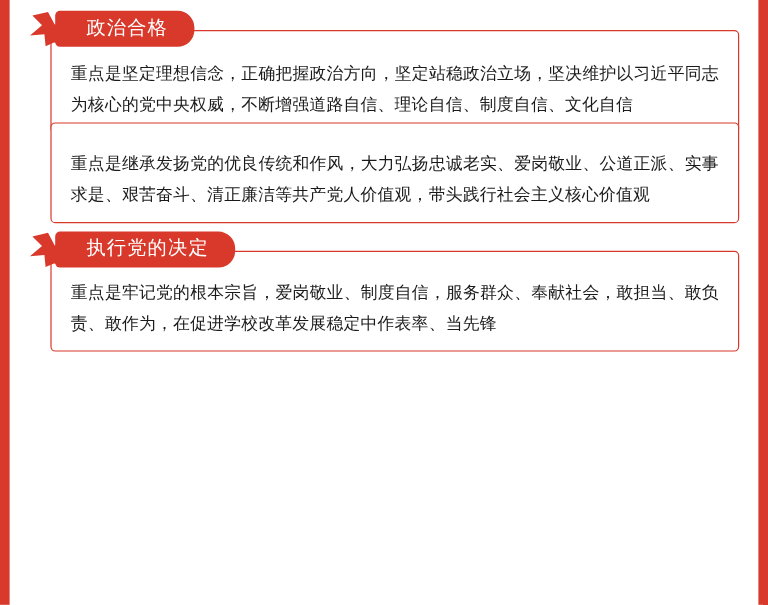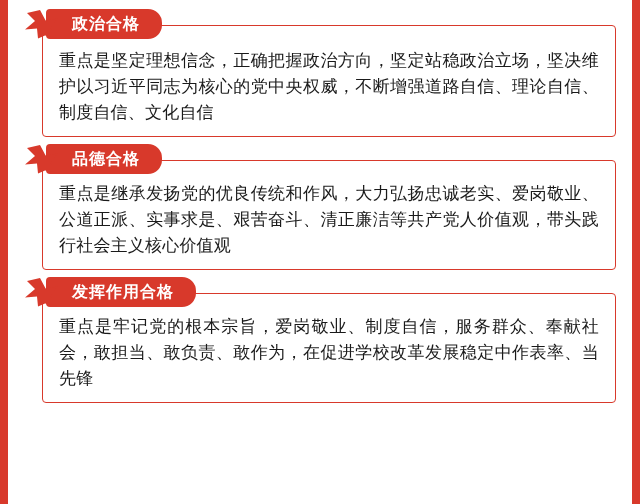--- a/index.html
+++ b/index.html
@@ -69,40 +69,40 @@
     border-radius: 4px 14px 14px 4px;
     display: flex;
     align-items: center;
     padding: 0 22px 0 26px;
     box-sizing: border-box;
     z-index: 3;
   }
   .title-text {
     color: #ffffff;
     font-size: 16px;
-    font-weight: bold;
+    font-weight: normal;
     letter-spacing: 1px;
     white-space: nowrap;
     line-height: 1;
   }
   .body-box {
     position: relative;
     margin-top: -15px;
     margin-left: 24px;
     margin-right: 6px;
     border: 1px solid #d8392b;
     border-radius: 4px;
     background: #ffffff;
     padding: 20px 16px 10px 16px;
     box-sizing: border-box;
     z-index: 1;
   }
   .body-text {
     color: #1a1a1a;
-    font-size: 17px;
+    font-size: 14px;
     line-height: 26px;
     text-align: justify;
     letter-spacing: 0.2px;
   }
   .s1 .body-box { padding-top: 22px; }
 </style>
 </head>
 <body>
 
 <div class="page">
@@ -122,43 +122,33 @@
     </div>
     <div class="body-box">
       <div class="body-text">重点是坚定理想信念，正确把握政治方向，坚定站稳政治立场，坚决维护以习近平同志为核心的党中央权威，不断增强道路自信、理论自信、制度自信、文化自信</div>
     </div>
   </div>
 
   <div class="section s2">
   </div>
 
   <div class="section s3">
-    <div class="header-row">
-      <div class="star">
-        <svg width="42" height="30" viewBox="0 0 42 30">
-          <polygon points="21,1 26.6,11.5 38.5,9.5 31.5,19 38,28.5 26,26.5 19,29.5 18,19.5 6,20.5 16,12 8,4" fill="#d8392b"></polygon>
-        </svg>
-      </div>
-      <div class="title-pill">
-        <span class="title-text">品德合格</span>
-      </div>
-    </div>
     <div class="body-box">
       <div class="body-text">重点是继承发扬党的优良传统和作风，大力弘扬忠诚老实、爱岗敬业、公道正派、实事求是、艰苦奋斗、清正廉洁等共产党人价值观，带头践行社会主义核心价值观</div>
     </div>
   </div>
 
   <div class="section s4">
     <div class="header-row">
       <div class="star">
         <svg width="42" height="30" viewBox="0 0 42 30">
           <polygon points="21,1 26.6,11.5 38.5,9.5 31.5,19 38,28.5 26,26.5 19,29.5 18,19.5 6,20.5 16,12 8,4" fill="#d8392b"></polygon>
         </svg>
       </div>
       <div class="title-pill">
-        <span class="title-text">发挥作用合格</span>
+        <span class="title-text">执行党的决定</span>
       </div>
     </div>
     <div class="body-box">
       <div class="body-text">重点是牢记党的根本宗旨，爱岗敬业、制度自信，服务群众、奉献社会，敢担当、敢负责、敢作为，在促进学校改革发展稳定中作表率、当先锋</div>
     </div>
   </div>
 </div>
 
 </body></html>

